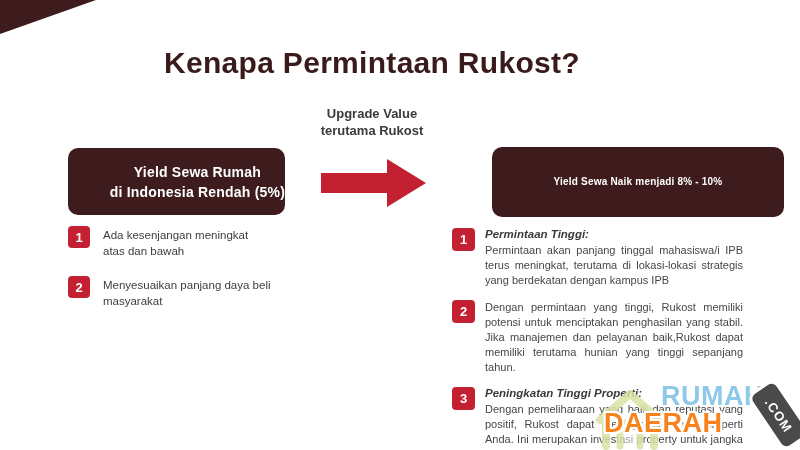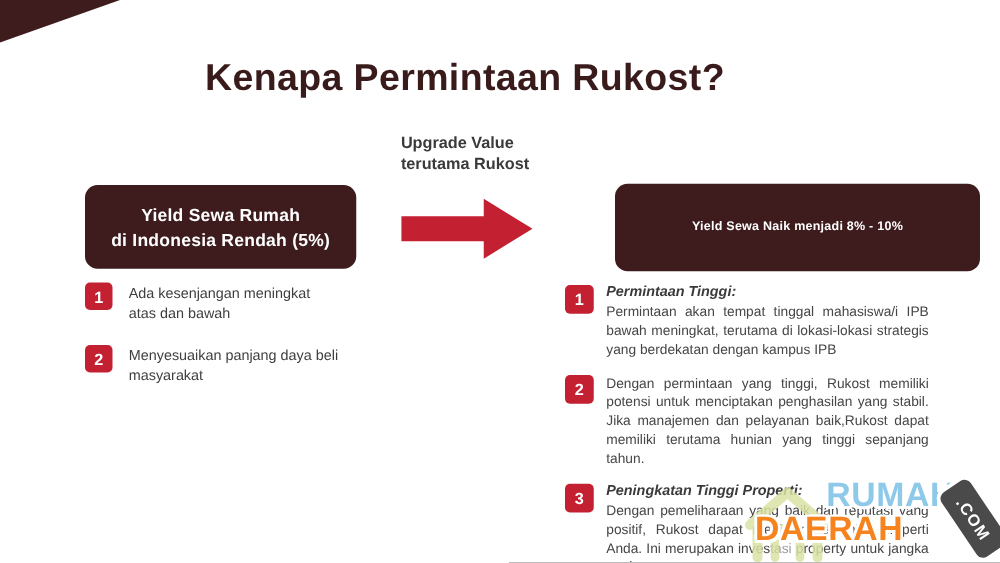--- a/index.html
+++ b/index.html
@@ -15,29 +15,29 @@
   }
   
   .title{
     position:absolute;top:46px;left:372px;transform:translateX(-50%);
     white-space:nowrap;font-size:30px;font-weight:800;color:#3A1B1C;
     letter-spacing:.3px;
   }
   
   .transition-label{
     position:absolute;top:105px;left:372px;transform:translateX(-50%);
-    font-size:13px;font-weight:700;color:#3a3a3a;line-height:17px;
+    text-align:center;font-size:13px;font-weight:700;color:#3a3a3a;line-height:17px;
   }
   
   .maroon-box{
     position:absolute;background:#3E1C1E;border-radius:10px;color:#fff;
     display:flex;align-items:center;justify-content:center;text-align:center;
     font-weight:700;letter-spacing:.2px;
   }
-  .box-before{left:68px;top:148px;width:217px;height:67px;font-size:14px;line-height:20px;}
+  .box-before{left:68px;top:148px;width:217px;height:67px;font-size:14px;line-height:20px;justify-content:flex-end;}
   .box-after{left:453px;top:147px;width:292px;height:70px;font-size:10px;line-height:20px;margin-left:39px;}
   
   .arrow{position:absolute;left:321px;top:157px;width:106px;height:52px;}
   
   .num-badge{
     flex:0 0 auto;width:22px;height:22px;border-radius:4px;background:#C32032;
     color:#fff;font-size:13px;font-weight:700;display:flex;align-items:center;justify-content:center;
   }
   .list-before{position:absolute;left:68px;top:226px;width:230px;}
   .list-before .point{display:flex;gap:13px;margin-bottom:17px;}
@@ -109,21 +109,21 @@
       <div class="num-badge">2</div>
       <div class="point-text">Menyesuaikan panjang daya beli masyarakat</div>
     </div>
   </div>
 
   <div class="list-after">
     <div class="point">
       <div class="num-badge">1</div>
       <div>
         <div class="point-heading">Permintaan Tinggi:</div>
-        <div class="point-body">Permintaan akan tempat tinggal mahasiswa/i IPB bawah meningkat, terutama di lokasi-lokasi strategis yang berdekatan dengan kampus IPB</div>
+        <div class="point-body">Permintaan akan panjang tinggal mahasiswa/i IPB terus meningkat, terutama di lokasi-lokasi strategis yang berdekatan dengan kampus IPB</div>
       </div>
     </div>
     <div class="point">
       <div class="num-badge">2</div>
       <div>
         <div class="point-body">Dengan permintaan yang tinggi, Rukost memiliki potensi untuk menciptakan penghasilan yang stabil. Jika manajemen dan pelayanan baik,Rukost dapat memiliki terutama hunian yang tinggi sepanjang tahun.</div>
       </div>
     </div>
     <div class="point">
       <div class="num-badge">3</div>

